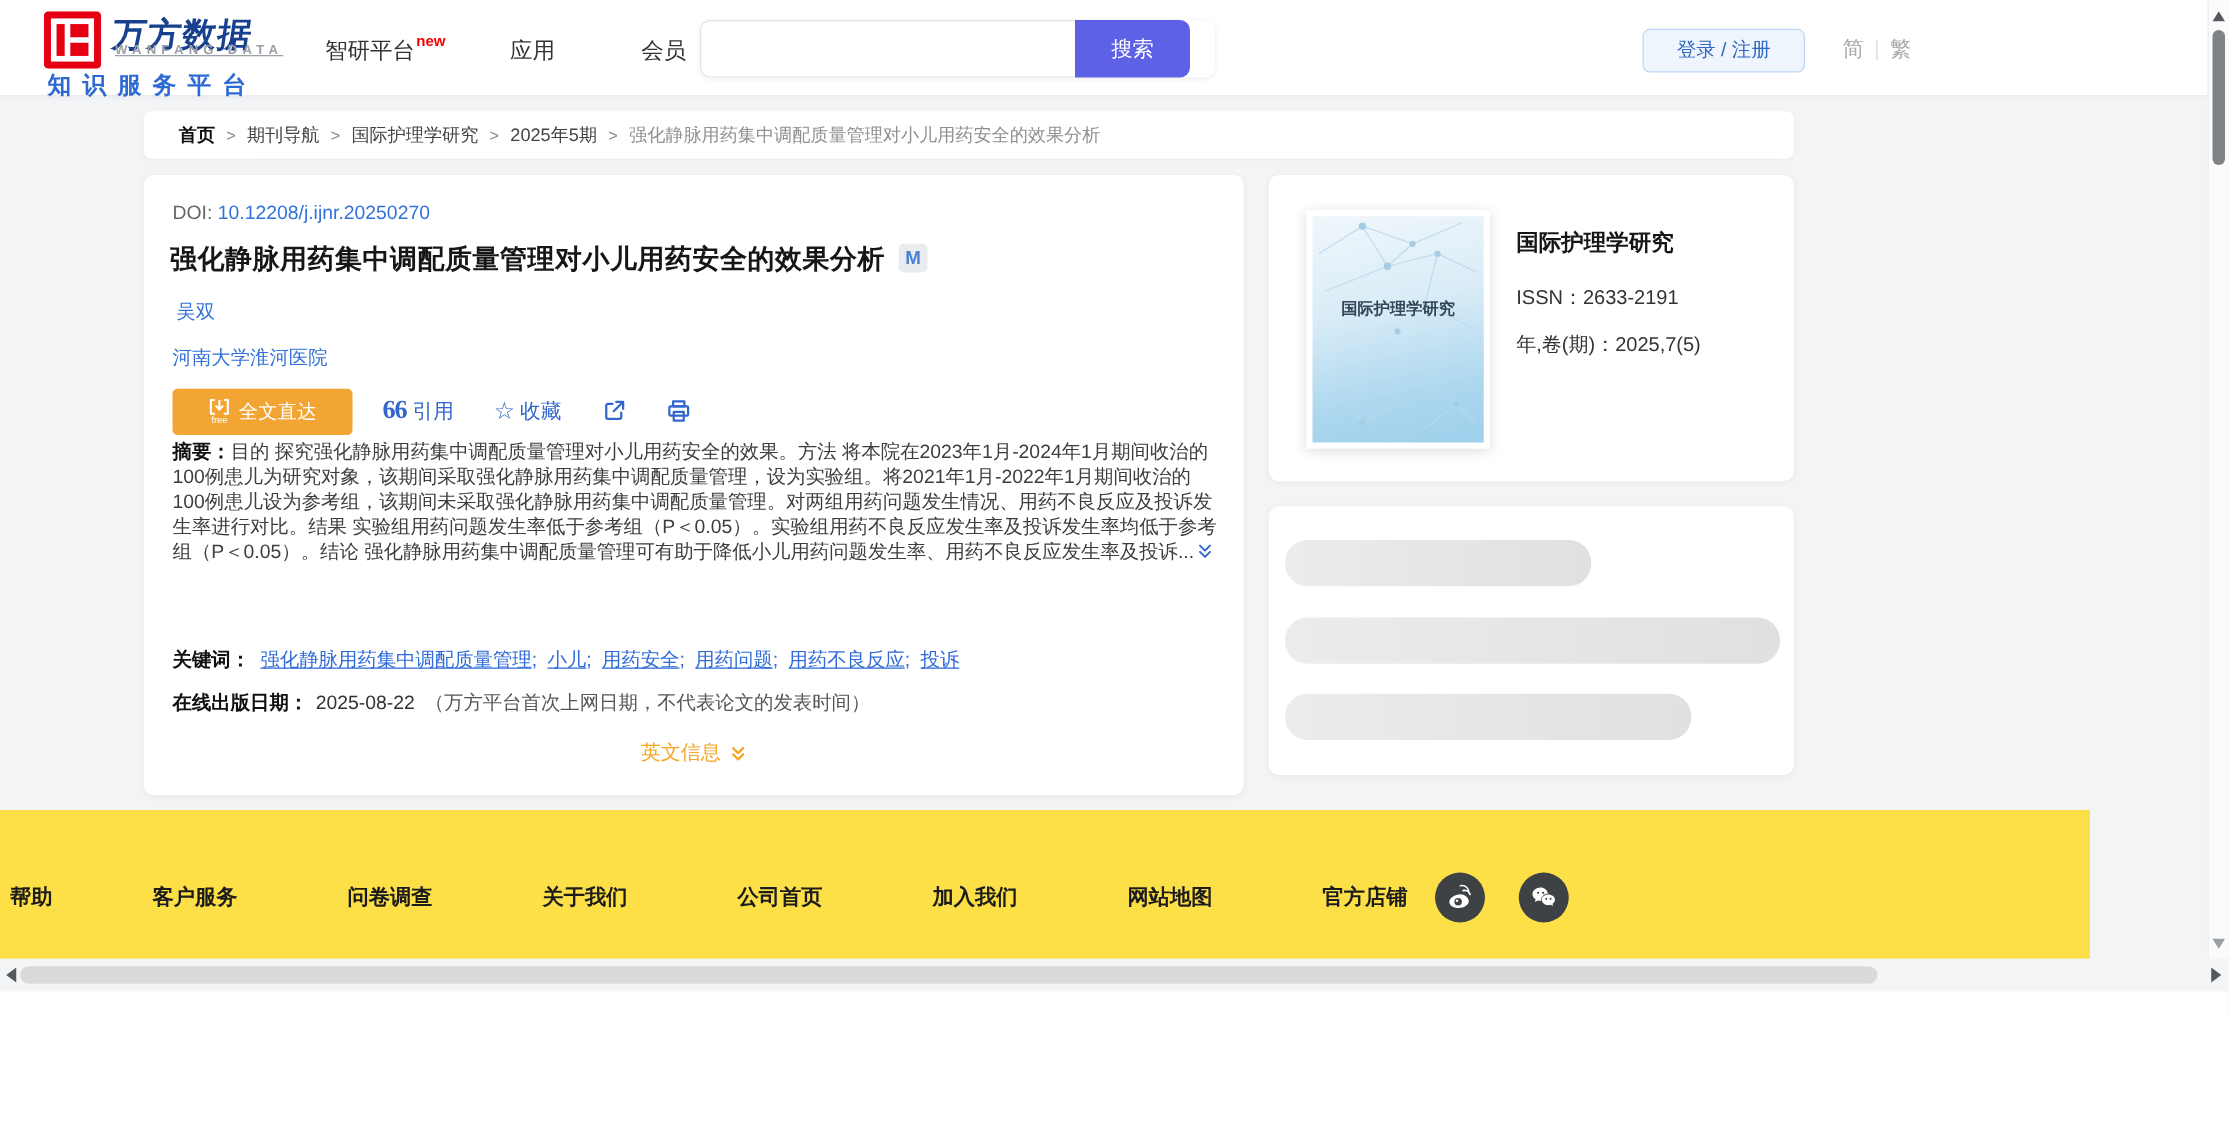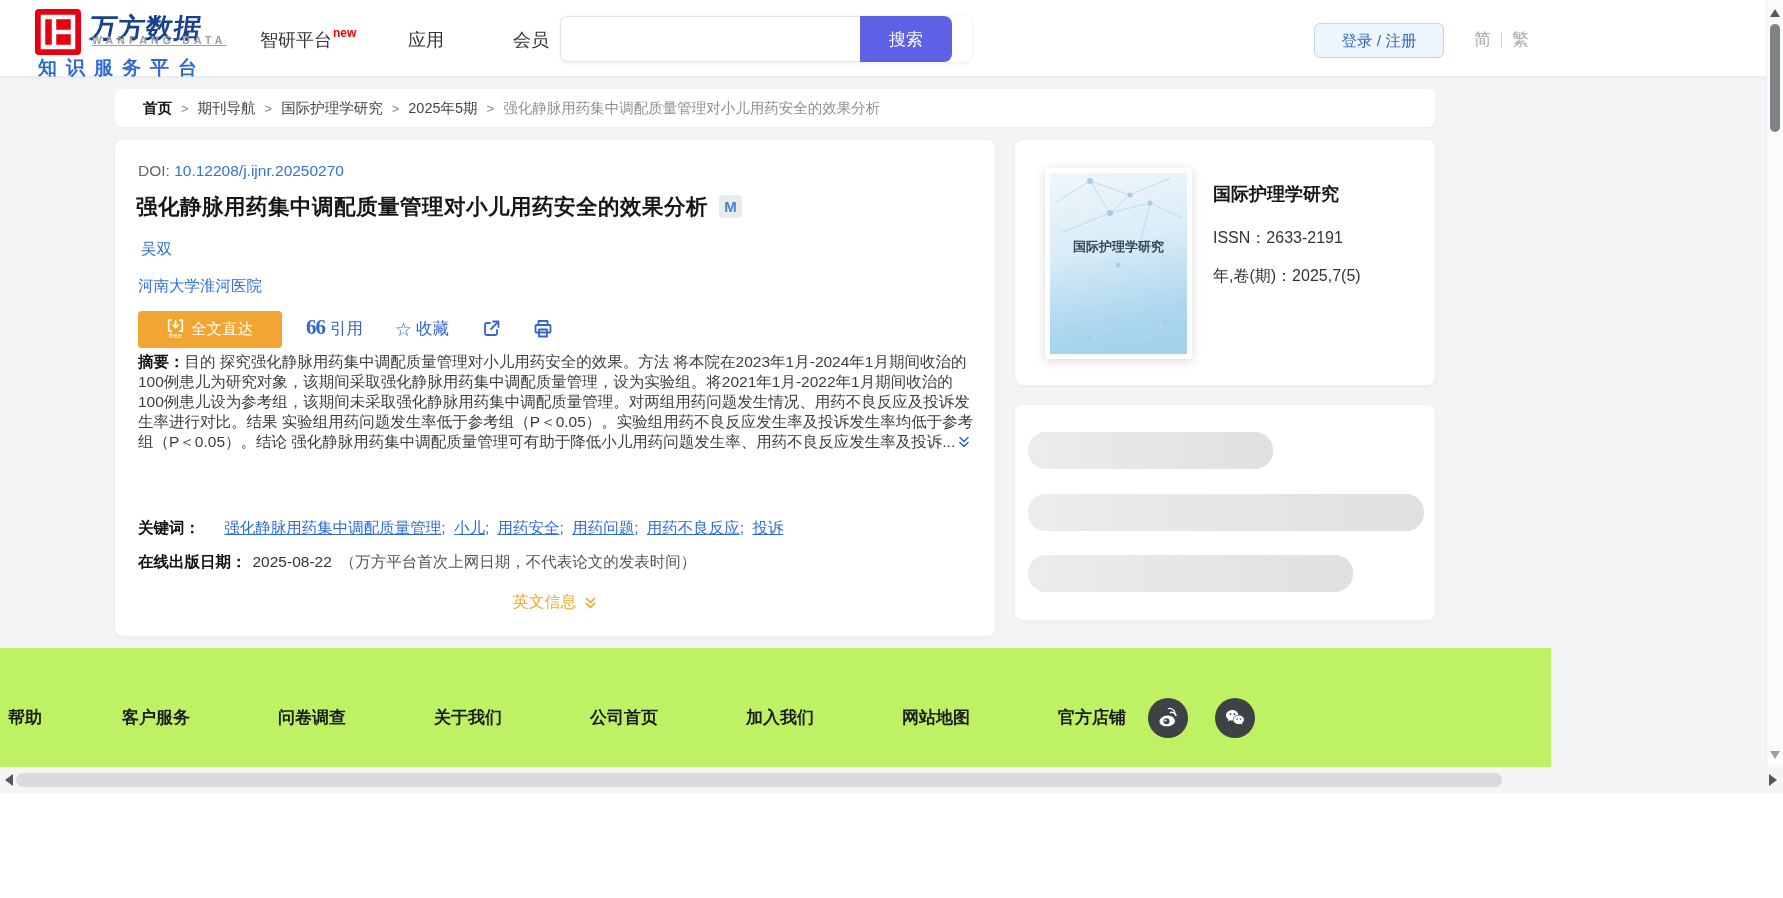--- a/index.html
+++ b/index.html
@@ -57,21 +57,21 @@
   .ft-icon .free { font-size:7.5px; color:#fff; margin-top:-1px; }
   .act { display:flex; align-items:center; color:#3366cc; font-size:16.5px; cursor:pointer; margin-right:32px; }
   .quote-glyph { font-family:"Liberation Serif", serif; font-weight:bold; font-size:21px; letter-spacing:-1px;
                  margin-right:5px; transform:translateY(-2px); }
   .star-glyph { font-size:19px; margin-right:4px; }
   .icon-btn { margin-right:32px; cursor:pointer; display:flex; align-items:center; }
   .abstract { position:absolute; left:23px; top:212px; width:837px; font-size:15.5px; line-height:20px; color:#3d3d3d; }
   .abstract b { color:#111; }
   .expand-icon { display:inline-block; vertical-align:-2px; margin-left:2px; cursor:pointer; }
   .keywords-row { position:absolute; left:23px; top:378px; font-size:15.5px; color:#111; }
-  .keywords-row b { margin-right:20px; }
+  .keywords-row b { margin-right:4px; }
   .kw { color:#2e6ad9; text-decoration:underline; cursor:pointer; }
   .kw-sep { color:#2e6ad9; margin-right:4px; }
   .pubdate-row { position:absolute; left:23px; top:412px; font-size:15.5px; color:#333; }
   .pubdate-row b { color:#111; margin-right:6px; }
   .pub-note { color:#555; margin-left:8px; }
   .english-row { position:absolute; left:0; top:452px; width:100%; text-align:center; }
   .english-toggle { color:#f5a623; font-size:16px; cursor:pointer; display:inline-flex; align-items:center; gap:6px; }
 
   
   .journal-card { left:1015px; top:140px; width:420px; height:245px; }
@@ -85,21 +85,21 @@
   .j-issn { top:88px; } .j-vol { top:126px;text-align:right; }
 
   
   .skeleton-card { left:1015px; top:405px; width:420px; height:215px; }
   .sk-bar { position:absolute; height:37px; border-radius:18px; background:linear-gradient(90deg,#ececee,#dfe0e2); }
   .sk1 { left:13px; top:27px; width:245px; }
   .sk2 { left:13px; top:89px; width:396px; }
   .sk3 { left:13px; top:150px; width:325px; }
 
   
-  .footer { position:absolute; left:0; top:648px; width:1551px; height:119px; background:#bef264; }
+  .footer { position:absolute; left:0; top:648px; width:1672px; height:119px; background:#fde047; }
   .f-link { position:absolute; top:58px; font-size:17px; font-weight:bold; color:#1c1c1c; cursor:pointer; white-space:nowrap; }
   .f-icon { position:absolute; top:50px; width:40px; height:40px; border-radius:50%; background:#3f4245;
             display:flex; align-items:center; justify-content:center; cursor:pointer; }
 
   
   .vscroll { position:absolute; right:0; top:0; width:17px; height:767px; background:#fbfbfc; border-left:1px solid #ececec; z-index:9; }
   .v-up { position:absolute; left:3px; top:9px; width:0; height:0; border-left:5.5px solid transparent;
           border-right:5.5px solid transparent; border-bottom:8px solid #55595e; cursor:pointer; }
   .v-thumb { position:absolute; left:3px; top:24px; width:10px; height:108px; background:#7f8387; border-radius:5px; cursor:grab; }
   .v-down { position:absolute; left:3px; bottom:8px; width:0; height:0; border-left:5.5px solid transparent;

